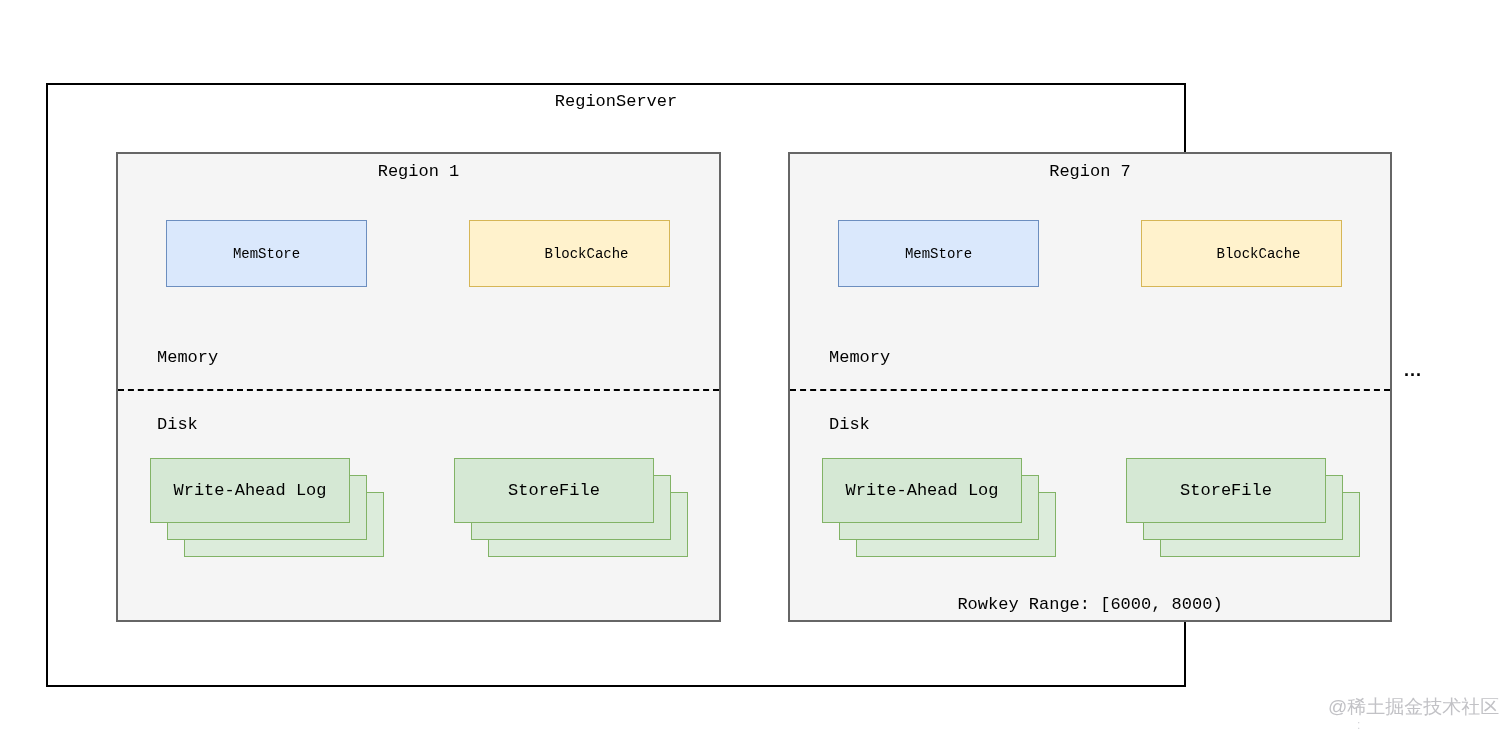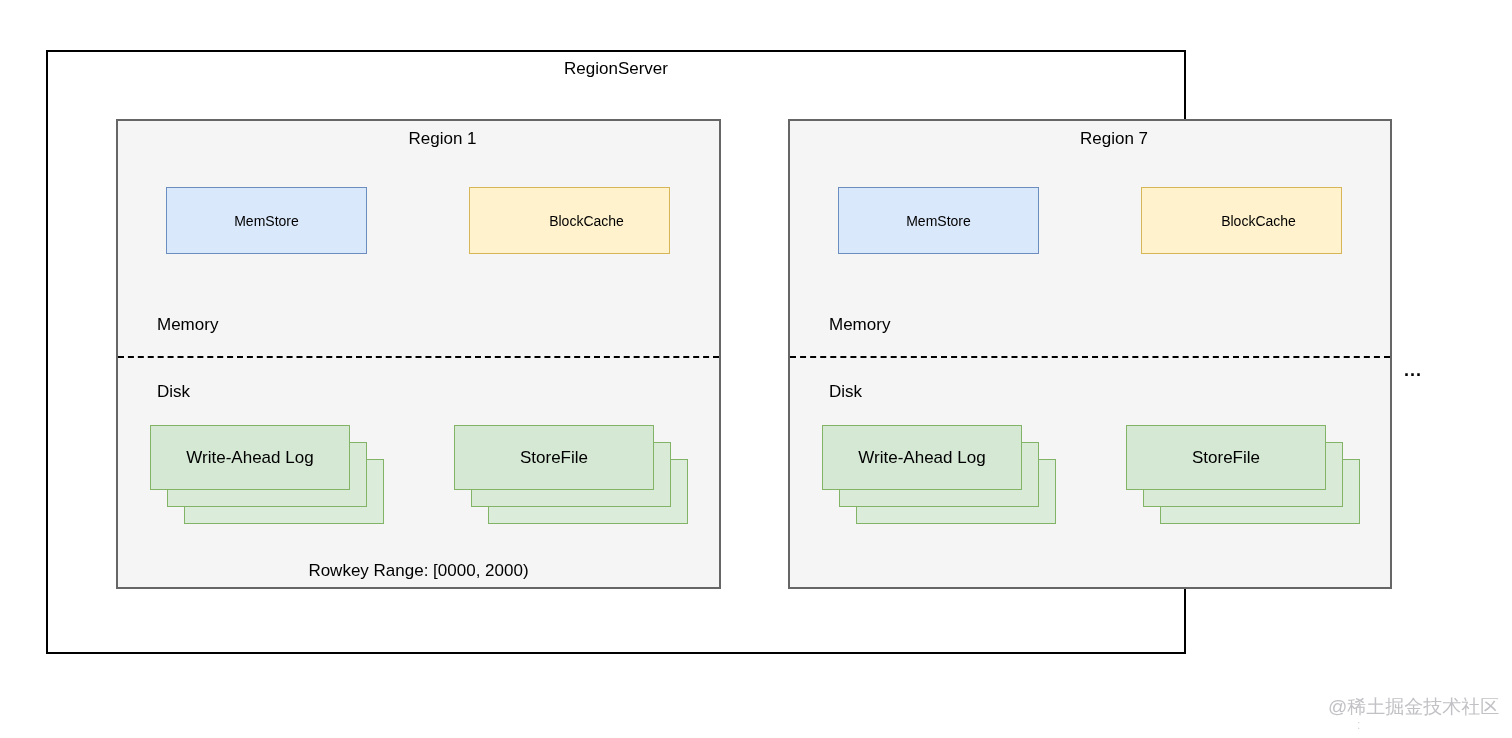--- a/index.html
+++ b/index.html
@@ -14,25 +14,26 @@
     position: relative;
   }
   .canvas {
     position: absolute;
     left: 0; top: 0;
     width: 1512px; height: 738px;
   }
   
   .regionserver {
     position: absolute;
-    left: 46px; top: 50px;
+    left: 46px; top: 83px;
     width: 1140px; height: 604px;
     background: #ffffff;
     border: 2px solid #000000;
     box-sizing: border-box;
+    font-family: Liberation Mono, monospace;
   }
   .rs-title {
     position: absolute;
     left: 0; top: 7px;
     width: 100%;
     text-align: center;
     font-size: 17px;
   }
   
   .region {
@@ -44,21 +45,20 @@
     box-sizing: border-box;
   }
   .region.r1 { left: 68px; }
   .region.r2 { left: 740px; width: 604px; }
   .region-title {
     position: absolute;
     left: 0; top: 8px;
     width: 100%;
     text-align: center;
     font-size: 17px;
-    margin-left: 24px;
   }
   
   .memstore, .blockcache {
     position: absolute;
     top: 66px;
     width: 201px; height: 67px;
     border: 1px solid;
     box-sizing: border-box;
     display: flex;
     align-items: center;
@@ -162,40 +162,40 @@
       <div class="stack wal">
         <div class="layer back"></div>
         <div class="layer middle"></div>
         <div class="layer front">Write-Ahead Log</div>
       </div>
       <div class="stack storefile">
         <div class="layer back"></div>
         <div class="layer middle"></div>
         <div class="layer front">StoreFile</div>
       </div>
-      <div class="rowkey">Rowkey Range: [0000, 2000)</div>
     </div>
 
     <div class="region r2">
       <div class="region-title">Region 7</div>
       <div class="memstore">MemStore</div>
       <div class="blockcache">BlockCache</div>
       <div class="zone-label memory-label">Memory</div>
       <div class="divider"></div>
       <div class="zone-label disk-label">Disk</div>
       <div class="stack wal">
         <div class="layer back"></div>
         <div class="layer middle"></div>
         <div class="layer front">Write-Ahead Log</div>
       </div>
       <div class="stack storefile">
         <div class="layer back"></div>
         <div class="layer middle"></div>
         <div class="layer front">StoreFile</div>
       </div>
+      <div class="rowkey">Rowkey Range: [6000, 8000)</div>
     </div>
   </div>
 
   <div class="ellipsis">...</div>
 
   <div class="watermark">@稀土掘金技术社区</div>
   <div class="watermark-colon">:</div>
 
 </div>
 

